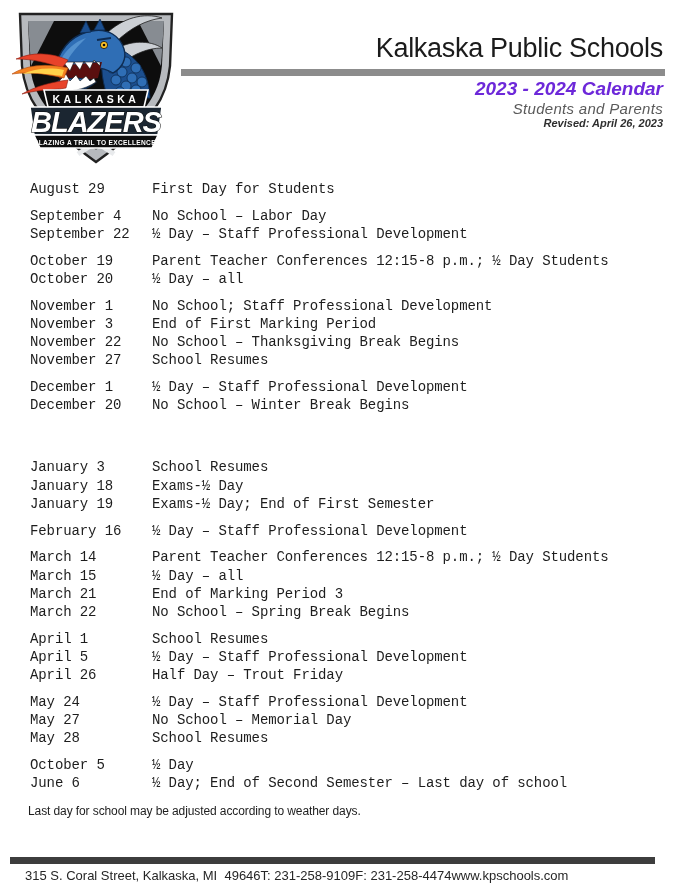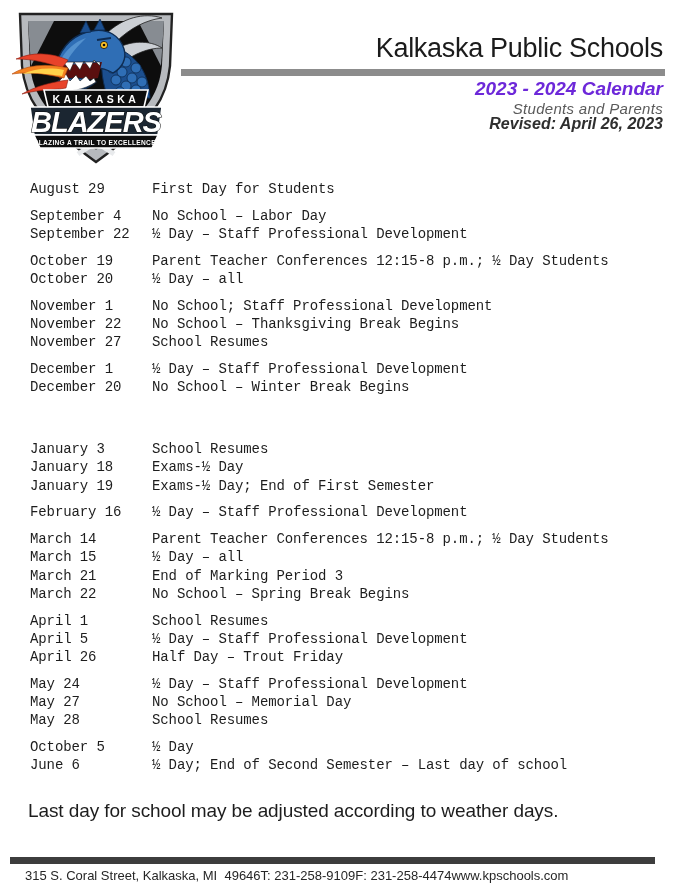--- a/index.html
+++ b/index.html
@@ -27,38 +27,38 @@
     font-size:19px;line-height:24px;font-weight:700;font-style:italic;
     color:#6d28d9;white-space:nowrap;
   }
   .audience{
     position:absolute;top:100px;right:13px;
     font-size:15px;line-height:18px;font-style:italic;
     color:#5a5a5a;letter-spacing:0.3px;white-space:nowrap;
   }
   .revised{
     position:absolute;top:117px;right:13px;
-    font-size:16px;line-height:13px;font-weight:700;font-style:italic;
+    font-size:11px;line-height:13px;font-weight:700;font-style:italic;
     color:#2f2f2f;white-space:nowrap;
   }
 
   
   .calendar{position:absolute;top:180px;left:30px;right:20px;font-family:Liberation Mono, monospace;}
   .cal-row{
     display:flex;line-height:18.15px;font-size:14px;
     letter-spacing:-0.1px;color:#1d1d1d;white-space:nowrap;
   }
   .cal-date{width:122px;flex:none;}
   .cal-event{flex:1;}
   .cal-group + .cal-group{margin-top:8.7px;}
   .cal-group.spacer-before{margin-top:44px;}
 
   .weather-note{
     position:absolute;top:802px;left:28px;
-    font-size:19px;line-height:18px;color:#1d1d1d;letter-spacing:-0.1px;
+    font-size:12px;line-height:18px;color:#1d1d1d;letter-spacing:-0.1px;
   }
 
   
   .footer-bar{
     position:absolute;top:857px;left:10px;width:645px;height:7px;
     background:#3d3d3d;
   }
   .footer-row{
     position:absolute;top:868px;left:25px;right:16px;
     display:flex;justify-content:flex-start;align-items:baseline;
@@ -166,20 +166,24 @@
           <span class="cal-date">October 20</span>
           <span class="cal-event">½ Day – all</span>
         </div>
       </div>
       <div class="cal-group">
         <div class="cal-row">
           <span class="cal-date">November 1</span>
           <span class="cal-event">No School; Staff Professional Development</span>
         </div>
         <div class="cal-row">
+          <span class="cal-date">November 3</span>
+          <span class="cal-event">End of First Marking Period</span>
+        </div>
+        <div class="cal-row">
           <span class="cal-date">November 22</span>
           <span class="cal-event">No School – Thanksgiving Break Begins</span>
         </div>
         <div class="cal-row">
           <span class="cal-date">November 27</span>
           <span class="cal-event">School Resumes</span>
         </div>
       </div>
       <div class="cal-group">
         <div class="cal-row">

